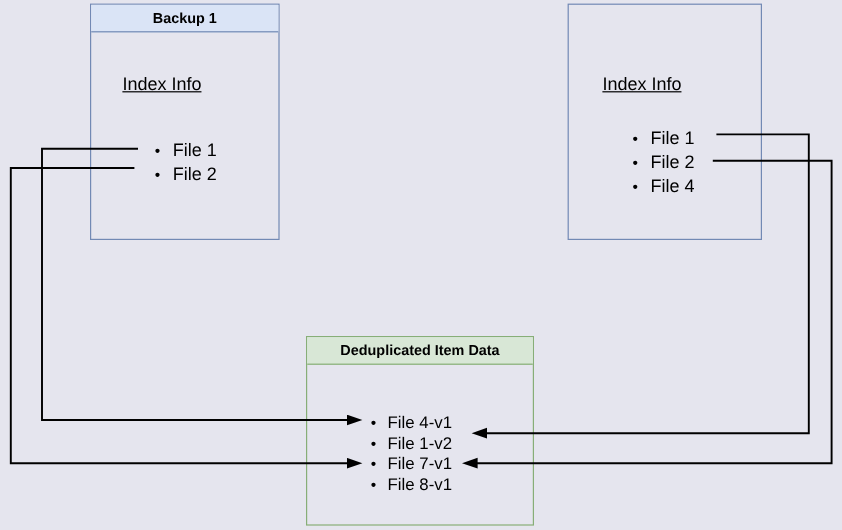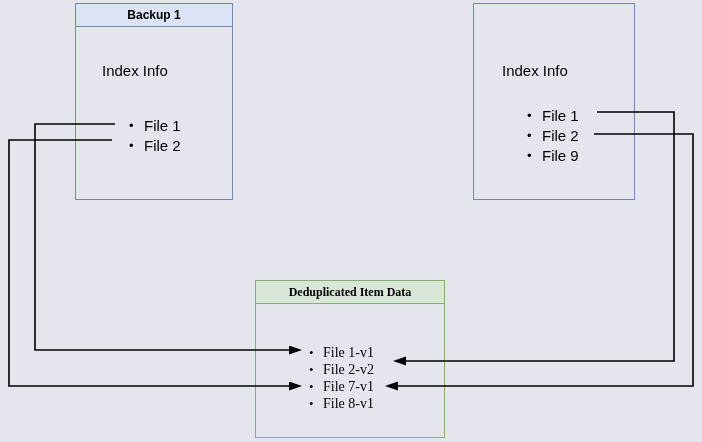--- a/index.html
+++ b/index.html
@@ -13,38 +13,39 @@
   }
   .canvas { position: absolute; left: 0; top: 0; width: 702px; height: 314px; }
 
   .box {
     position: absolute;
     border: 1px solid;
     box-sizing: border-box;
     background: transparent;
   }
   .box.blue  { border-color: var(--blue-border, #7289b4); }
-  .box.green { border-color: var(--green-border, #87ae77); font-family: Liberation Serif, serif; }
+  .box.green { border-color: var(--green-border, #87ae77); }
 
   .box-header {
     height: 22px;
     line-height: 22px;
     text-align: center;
     font-weight: bold;
     font-size: 12px;
     border-bottom: 1px solid;
     box-sizing: content-box;
   }
   .blue  .box-header { background: var(--blue-fill, #dae4f6);  border-color: var(--blue-border, #7289b4); }
   .green .box-header { background: var(--green-fill, #d8e7d6); border-color: var(--green-border, #87ae77); }
 
   .subtitle {
     position: absolute;
     font-size: 15px;
     white-space: nowrap;
+    text-decoration: underline;
   }
   .filelist { position: absolute; left: 0; right: 0; }
   .filelist .li {
     position: relative;
     white-space: nowrap;
   }
   .backup-list .li { height: 20px; line-height: 20px; padding-left: 68px; font-size: 15px; }
   .dedup-list  .li { height: 17px; line-height: 17px; padding-left: 67px; font-size: 14px; }
   .dot {
     position: absolute;
@@ -84,33 +85,33 @@
   <div class="box blue" style="left:473px; top:3px; width:162px; height:197px;">
     <div class="subtitle" style="left:28px; top:58px;">Index Info</div>
     <div class="filelist backup-list" style="top:102px;">
       <div class="li">
         <span class="dot">•</span><span>File 1</span>
       </div>
       <div class="li">
         <span class="dot">•</span><span>File 2</span>
       </div>
       <div class="li">
-        <span class="dot">•</span><span>File 9</span>
+        <span class="dot">•</span><span>File 4</span>
       </div>
     </div>
   </div>
 
   <div class="box green" style="left:255px; top:280px; width:190px; height:158px;">
     <div class="box-header">Deduplicated Item Data</div>
     <div class="filelist dedup-list" style="top:63px;">
       <div class="li">
-        <span class="dot">•</span><span>File 1-v1</span>
+        <span class="dot">•</span><span>File 4-v1</span>
       </div>
       <div class="li">
-        <span class="dot">•</span><span>File 2-v2</span>
+        <span class="dot">•</span><span>File 1-v2</span>
       </div>
       <div class="li">
         <span class="dot">•</span><span>File 7-v1</span>
       </div>
       <div class="li">
         <span class="dot">•</span><span>File 8-v1</span>
       </div>
     </div>
   </div>
 

